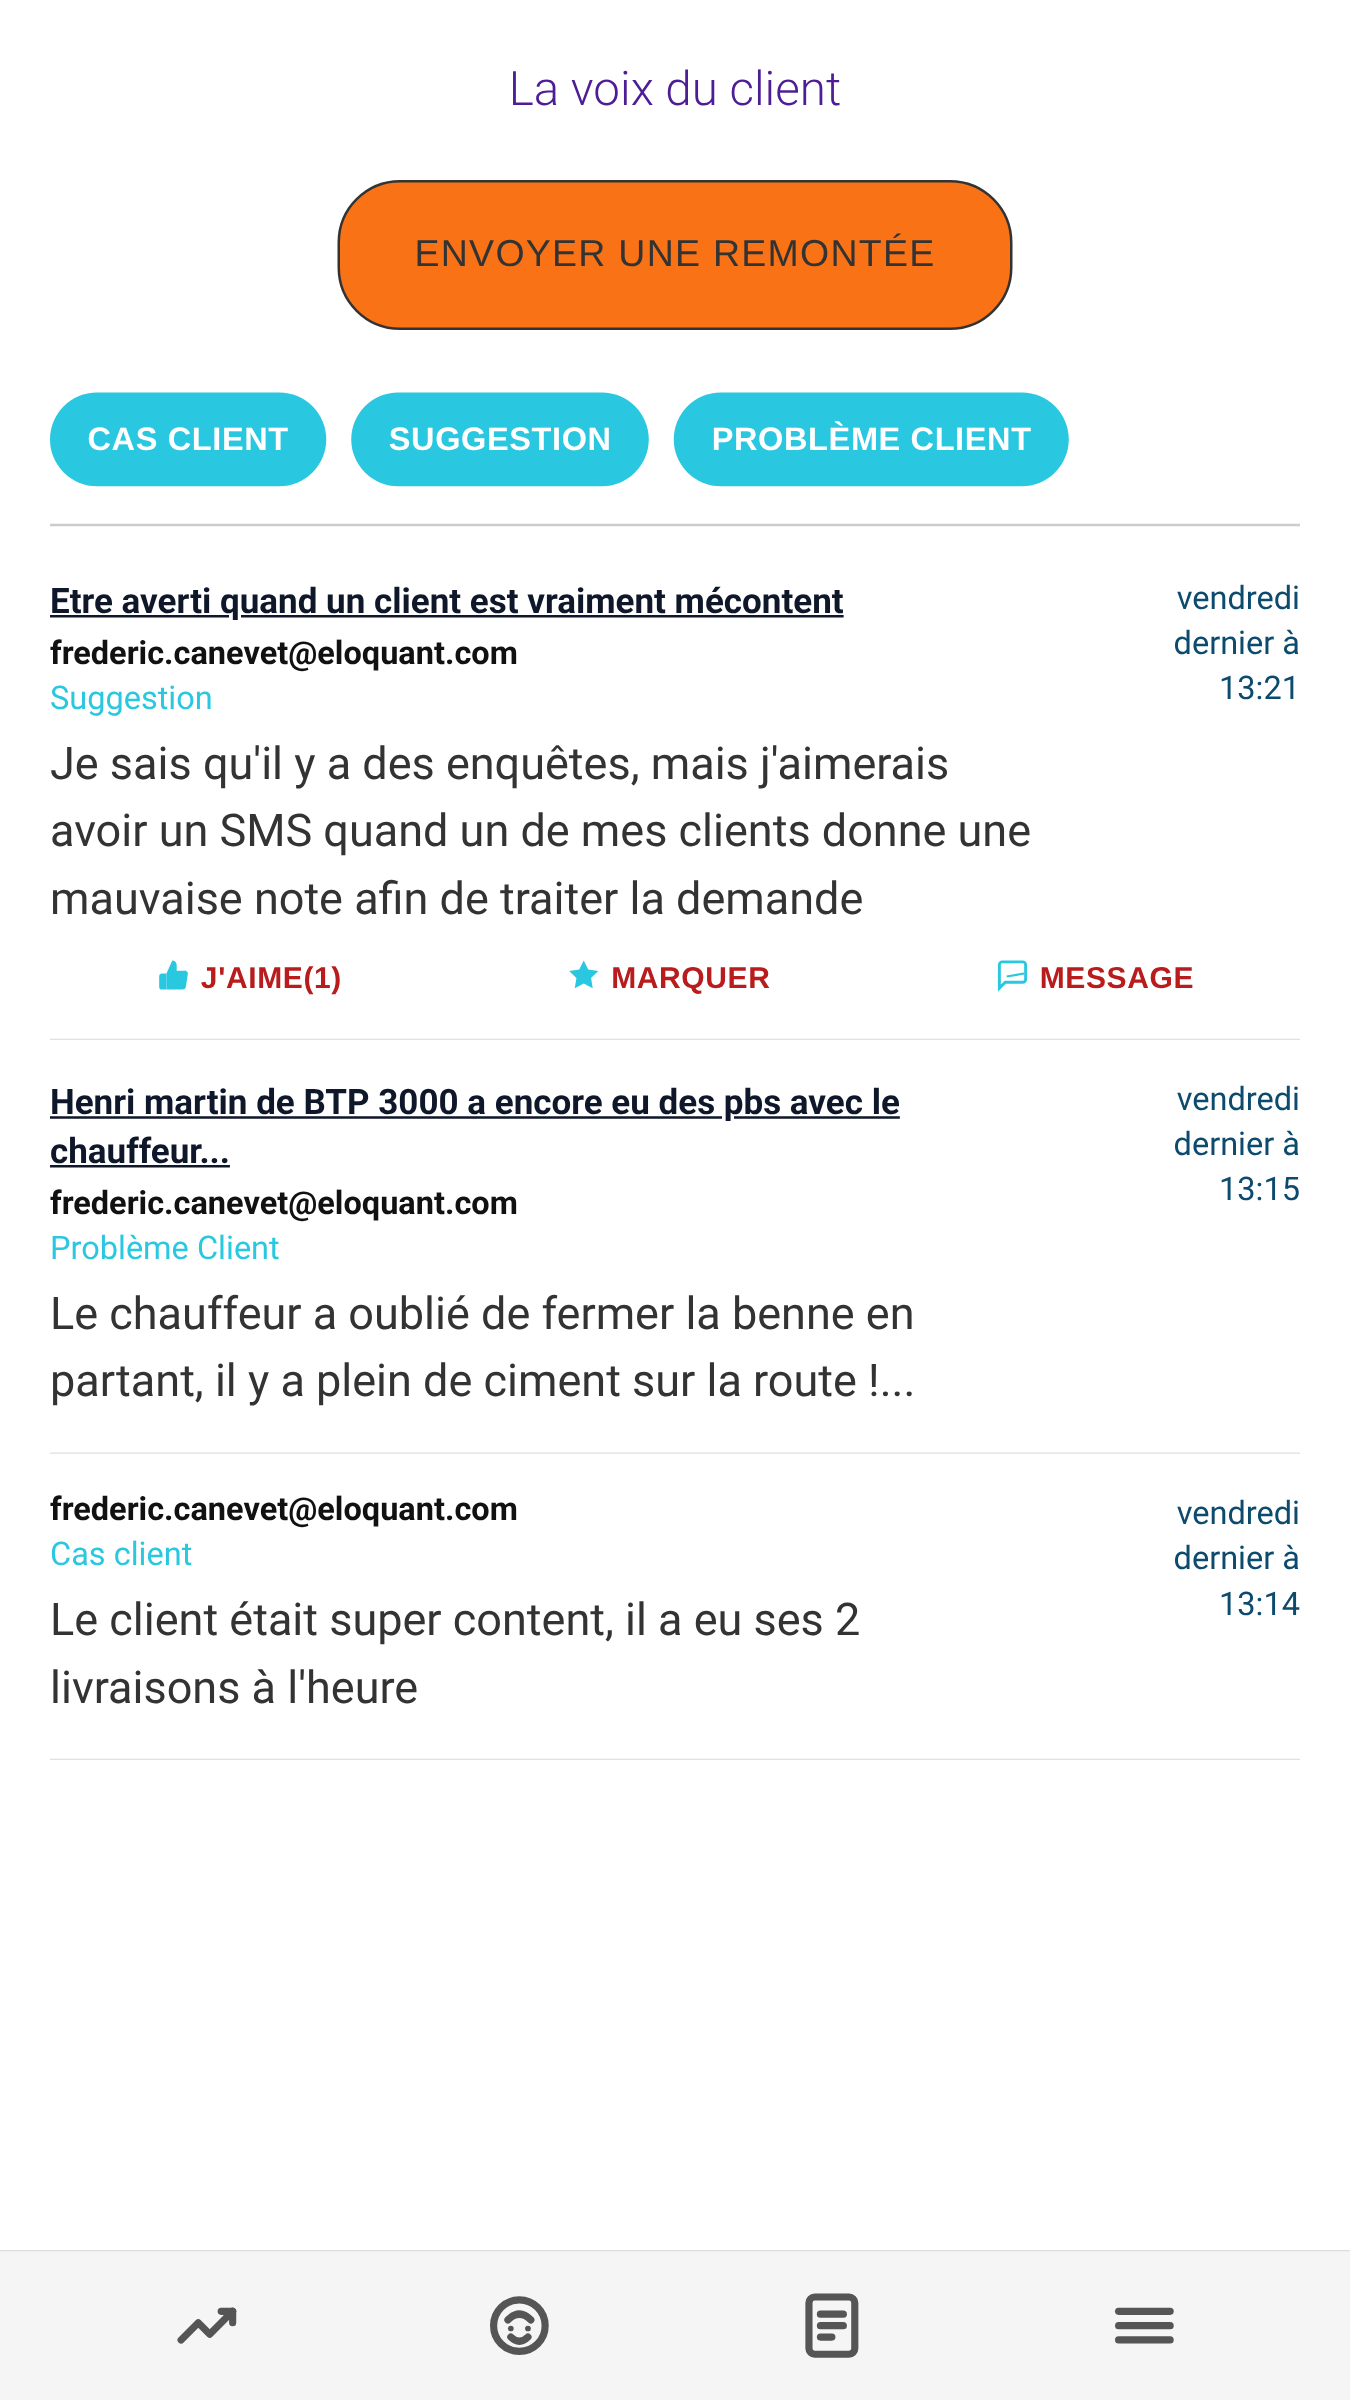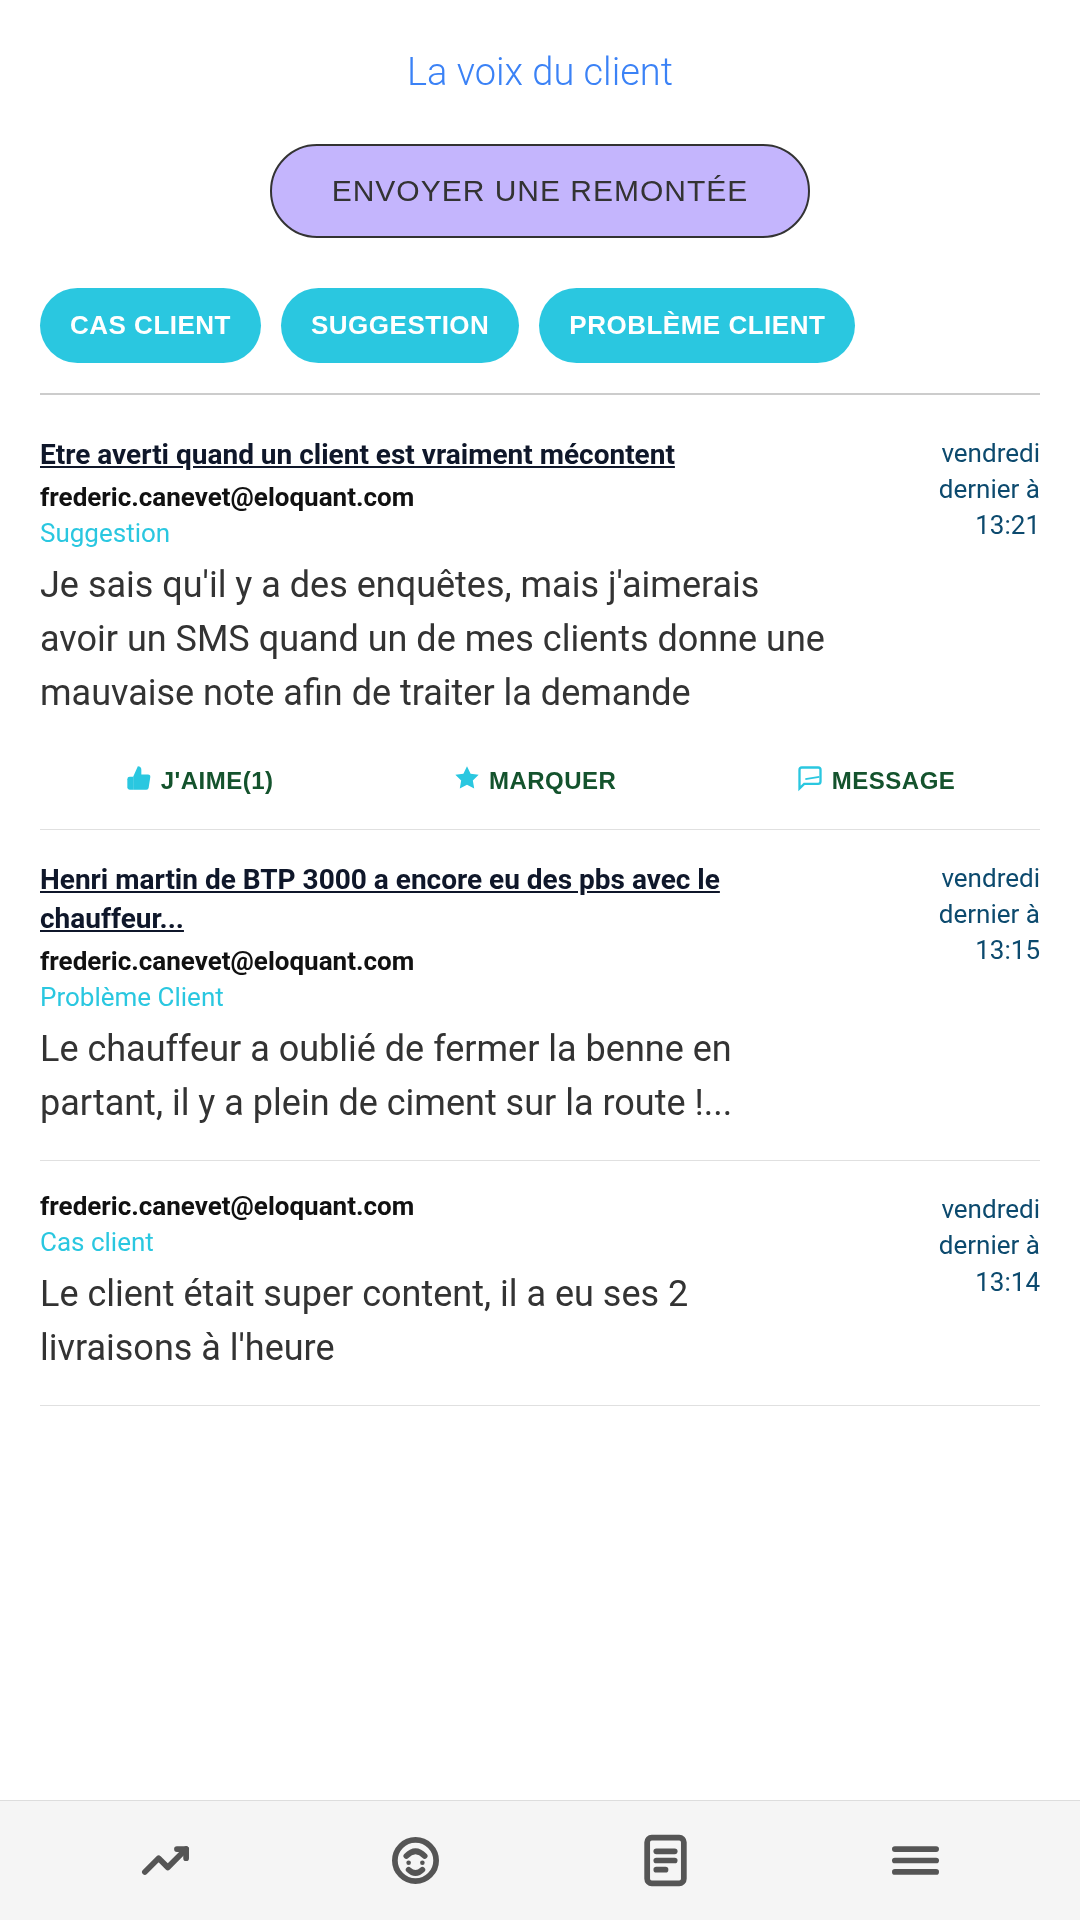--- a/index.html
+++ b/index.html
@@ -16,36 +16,36 @@
       max-width: 1080px;
       margin: 0 auto;
       min-height: 1920px;
       display: flex;
       flex-direction: column;
     }
 
     .page-header {
       text-align: center;
       padding: 50px 56px 30px;
-      color: #3b82f6;
+      color: #4c1d95;
       font-size: 38px;
       font-weight: 300;
     }
 
     .send-button-container {
       display: flex;
       justify-content: center;
       padding: 20px 40px 30px;
     }
 
     .send-button {
       border: 2.5px solid #333;
       border-radius: 50px;
-      padding: 28px 60px;
-      background: #c4b5fd;
+      padding: 41px 60px;
+      background: #f97316;
       font-size: 30px;
       font-weight: 500;
       letter-spacing: 1px;
       color: #333;
       cursor: pointer;
       text-transform: uppercase;
     }
 
     .filter-tabs {
       display: flex;
@@ -138,29 +138,28 @@
       justify-content: space-around;
       align-items: center;
       padding: 20px 0 0;
       gap: 10px;
     }
 
     .action-btn {
       display: flex;
       align-items: center;
       gap: 8px;
-      color: #14532d;
+      color: #b91c1c;
       font-size: 24px;
       font-weight: 600;
       background: none;
       border: none;
       cursor: pointer;
       text-transform: uppercase;
       letter-spacing: 0.5px;
-      margin-top: 24px;
     }
 
     .action-icon {
       font-size: 28px;
       color: #2ac7e0;
     }
 
     .bottom-nav {
       height: 120px;
       background: #f5f5f5;

